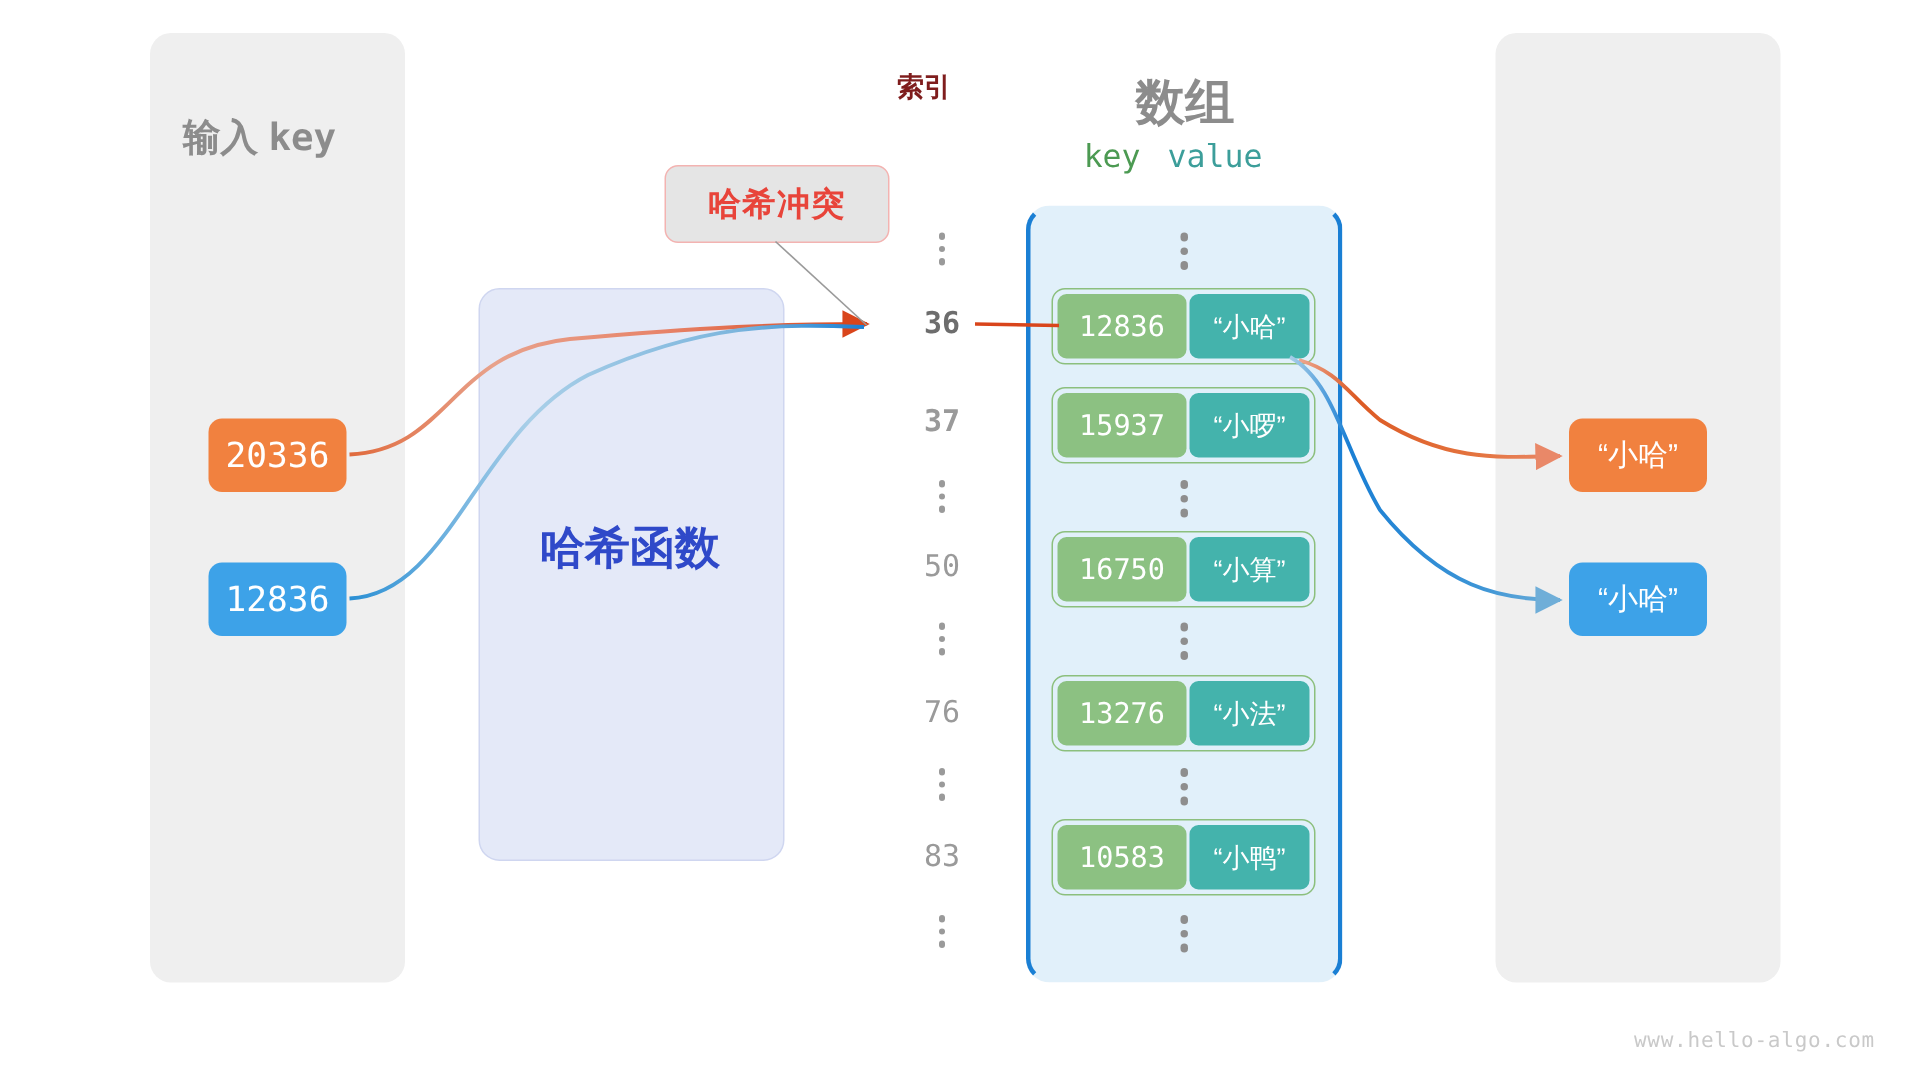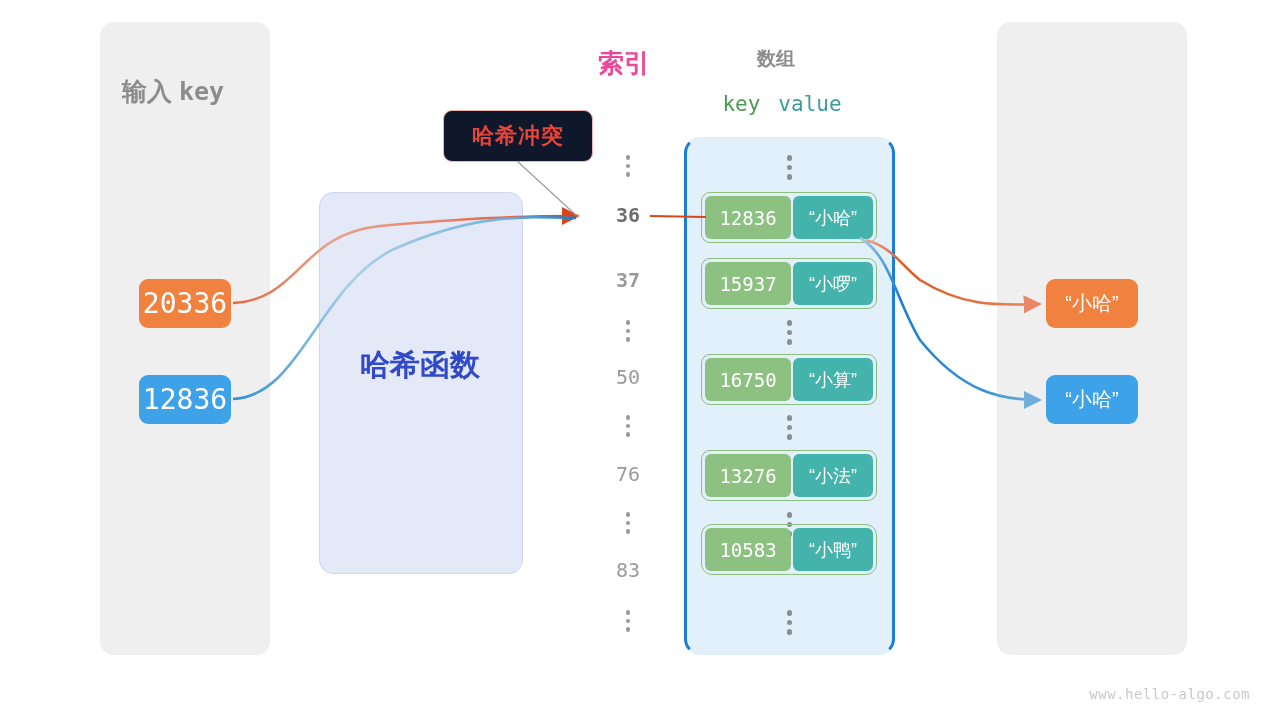--- a/index.html
+++ b/index.html
@@ -37,29 +37,29 @@
     font-weight: bold;
     letter-spacing: 0px;
   }
   #title-input  { left: 122px; top: 46px; margin-top: 29px; }
   #title-output { left: 1018px; top: 46px; }
 
   
   #title-index {
     position: absolute;
     left: 598px; top: 46px;
-    color: #ec4899;
-    font-size: 26px;
+    color: #7f1d1d;
+    font-size: 18px;
     font-weight: bold;
   }
   #title-array {
     position: absolute;
     left: 757px; top: 46px;
     color: #8c8c8c;
-    font-size: 19px;
+    font-size: 33px;
     font-weight: bold;
   }
   #kv-header {
     position: absolute;
     left: 684px; top: 92px;
     width: 196px;
     display: flex;
     justify-content: center;
     gap: 18px;
     font-family: "DejaVu Sans Mono", "Liberation Mono", monospace;
@@ -94,21 +94,21 @@
     color: #3a55cf;
     font-size: 20px;
     font-family: "DejaVu Sans Mono", "Liberation Mono", monospace;
   }
 
   
   #collision-box {
     position: absolute;
     left: 443px; top: 110px;
     width: 148px; height: 50px;
-    background: #0f172a;
+    background: #e5e5e5;
     border: 1.5px solid #f3b3b1;
     border-radius: 9px;
     display: flex;
     align-items: center;
     justify-content: center;
   }
   #collision-label {
     color: #e8443a;
     font-size: 22px;
     font-weight: bold;
@@ -116,21 +116,21 @@
   }
 
   
   .chip {
     position: absolute;
     border-radius: 9px;
     display: flex;
     align-items: center;
     justify-content: center;
     color: #ffffff;
-    font-size: 28px;
+    font-size: 23px;
     font-family: "DejaVu Sans Mono", "Liberation Mono", monospace;
   }
   .chip.orange { background: #f1813f; }
   .chip.blue   { background: #3da2e8; }
   #key-a { left: 139px; top: 279px; width: 92px; height: 49px; }
   #key-b { left: 139px; top: 375px; width: 92px; height: 49px; }
 
   
   .out-chip {
     position: absolute;
@@ -360,21 +360,21 @@
         <div class="cell-val">“小啰”</div>
       </div>
       <div class="pair" style="top: 354px;">
         <div class="cell-key">16750</div>
         <div class="cell-val">“小算”</div>
       </div>
       <div class="pair" style="top: 450px;">
         <div class="cell-key">13276</div>
         <div class="cell-val">“小法”</div>
       </div>
-      <div class="pair" style="top: 524px; border-radius: 11px;">
+      <div class="pair" style="top: 546px;">
         <div class="cell-key">10583</div>
         <div class="cell-val">“小鸭”</div>
       </div>
     </div>
 
   <svg id="links" viewBox="0 0 1280 720" xmlns="http://www.w3.org/2000/svg">
     <defs>
       <marker id="arrow-orange" viewBox="0 0 10 10" refX="9" refY="5" markerWidth="7" markerHeight="7" orient="auto-start-reverse">
         <path d="M 0 0 L 10 5 L 0 10 z" fill="#d9451b"></path>
       </marker>

